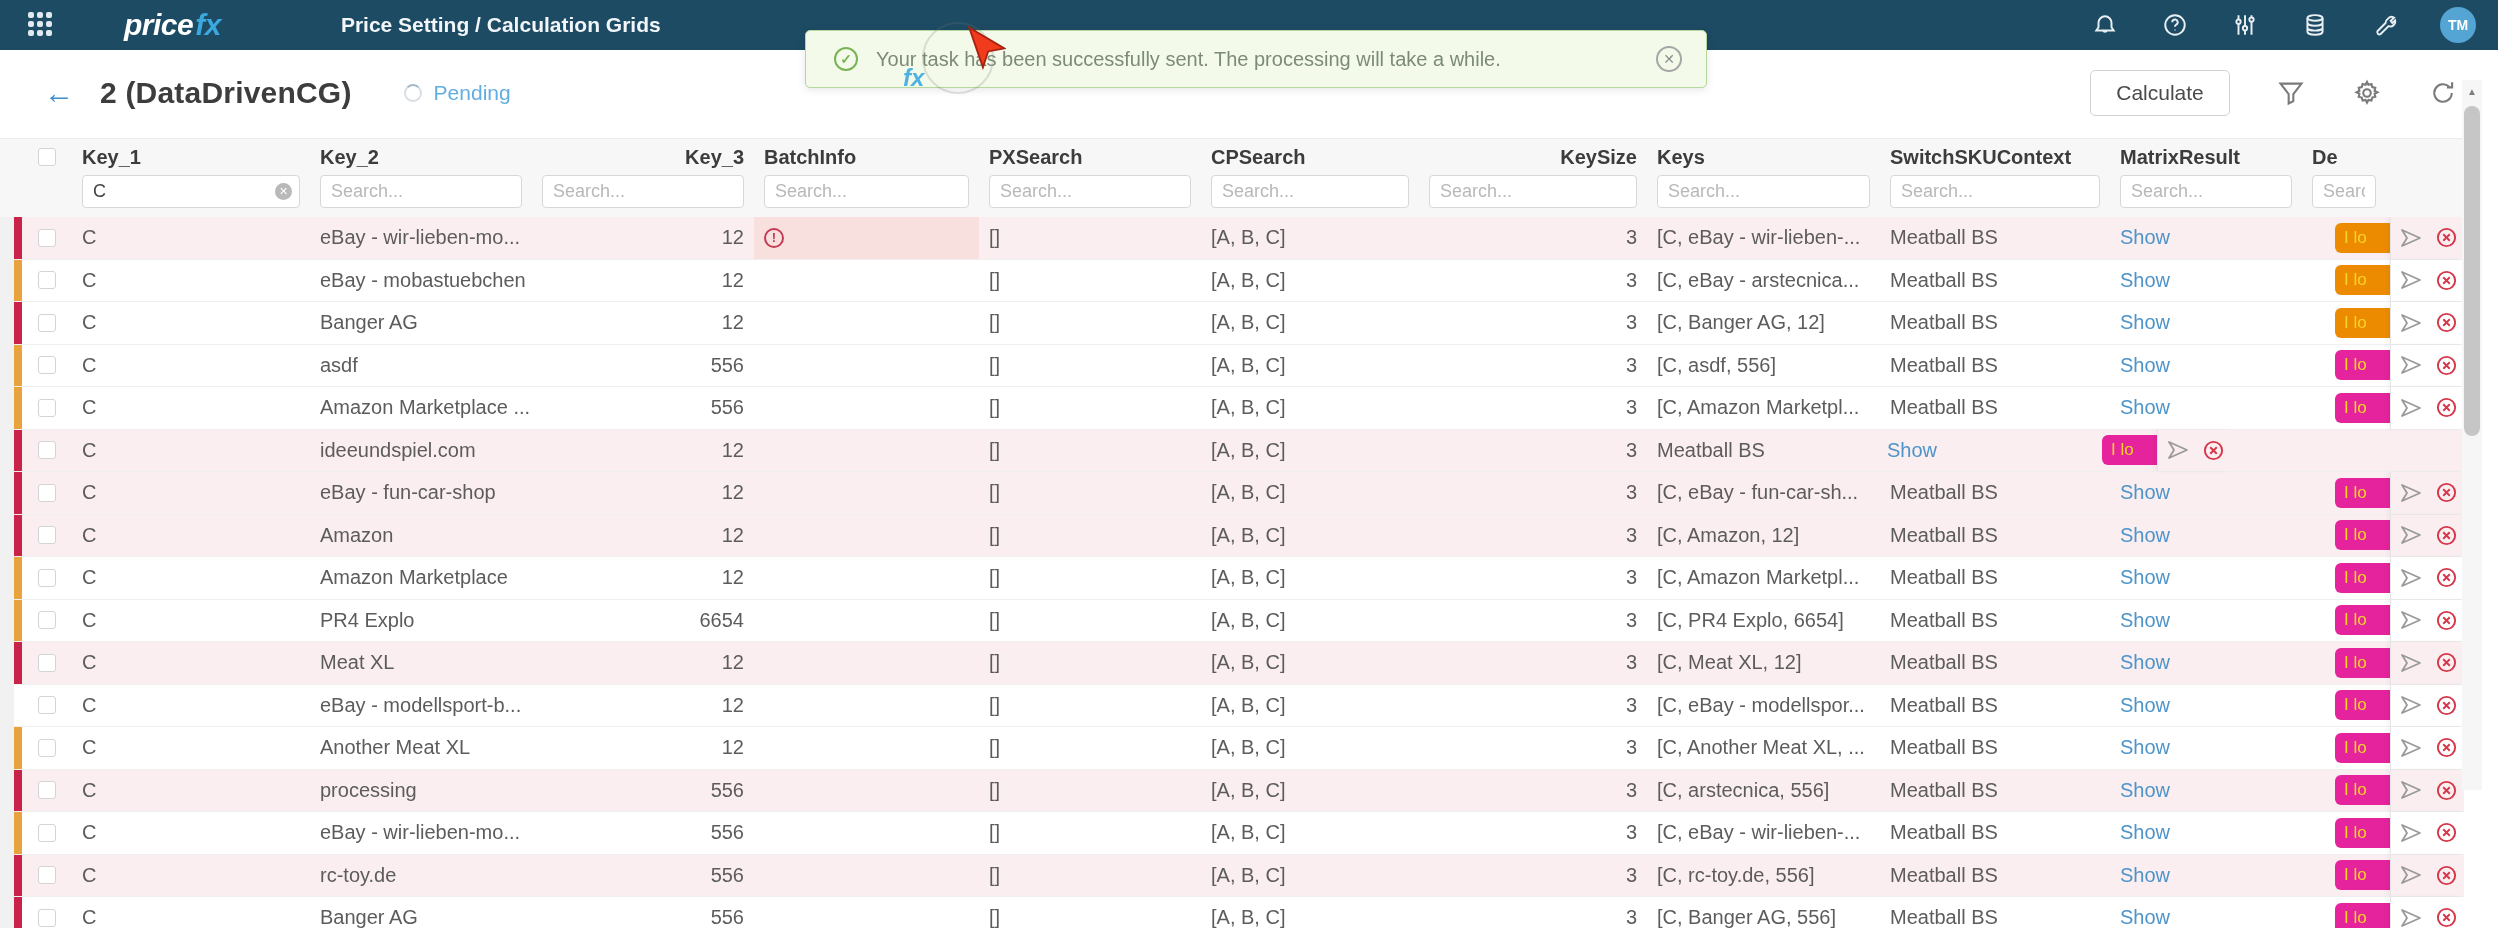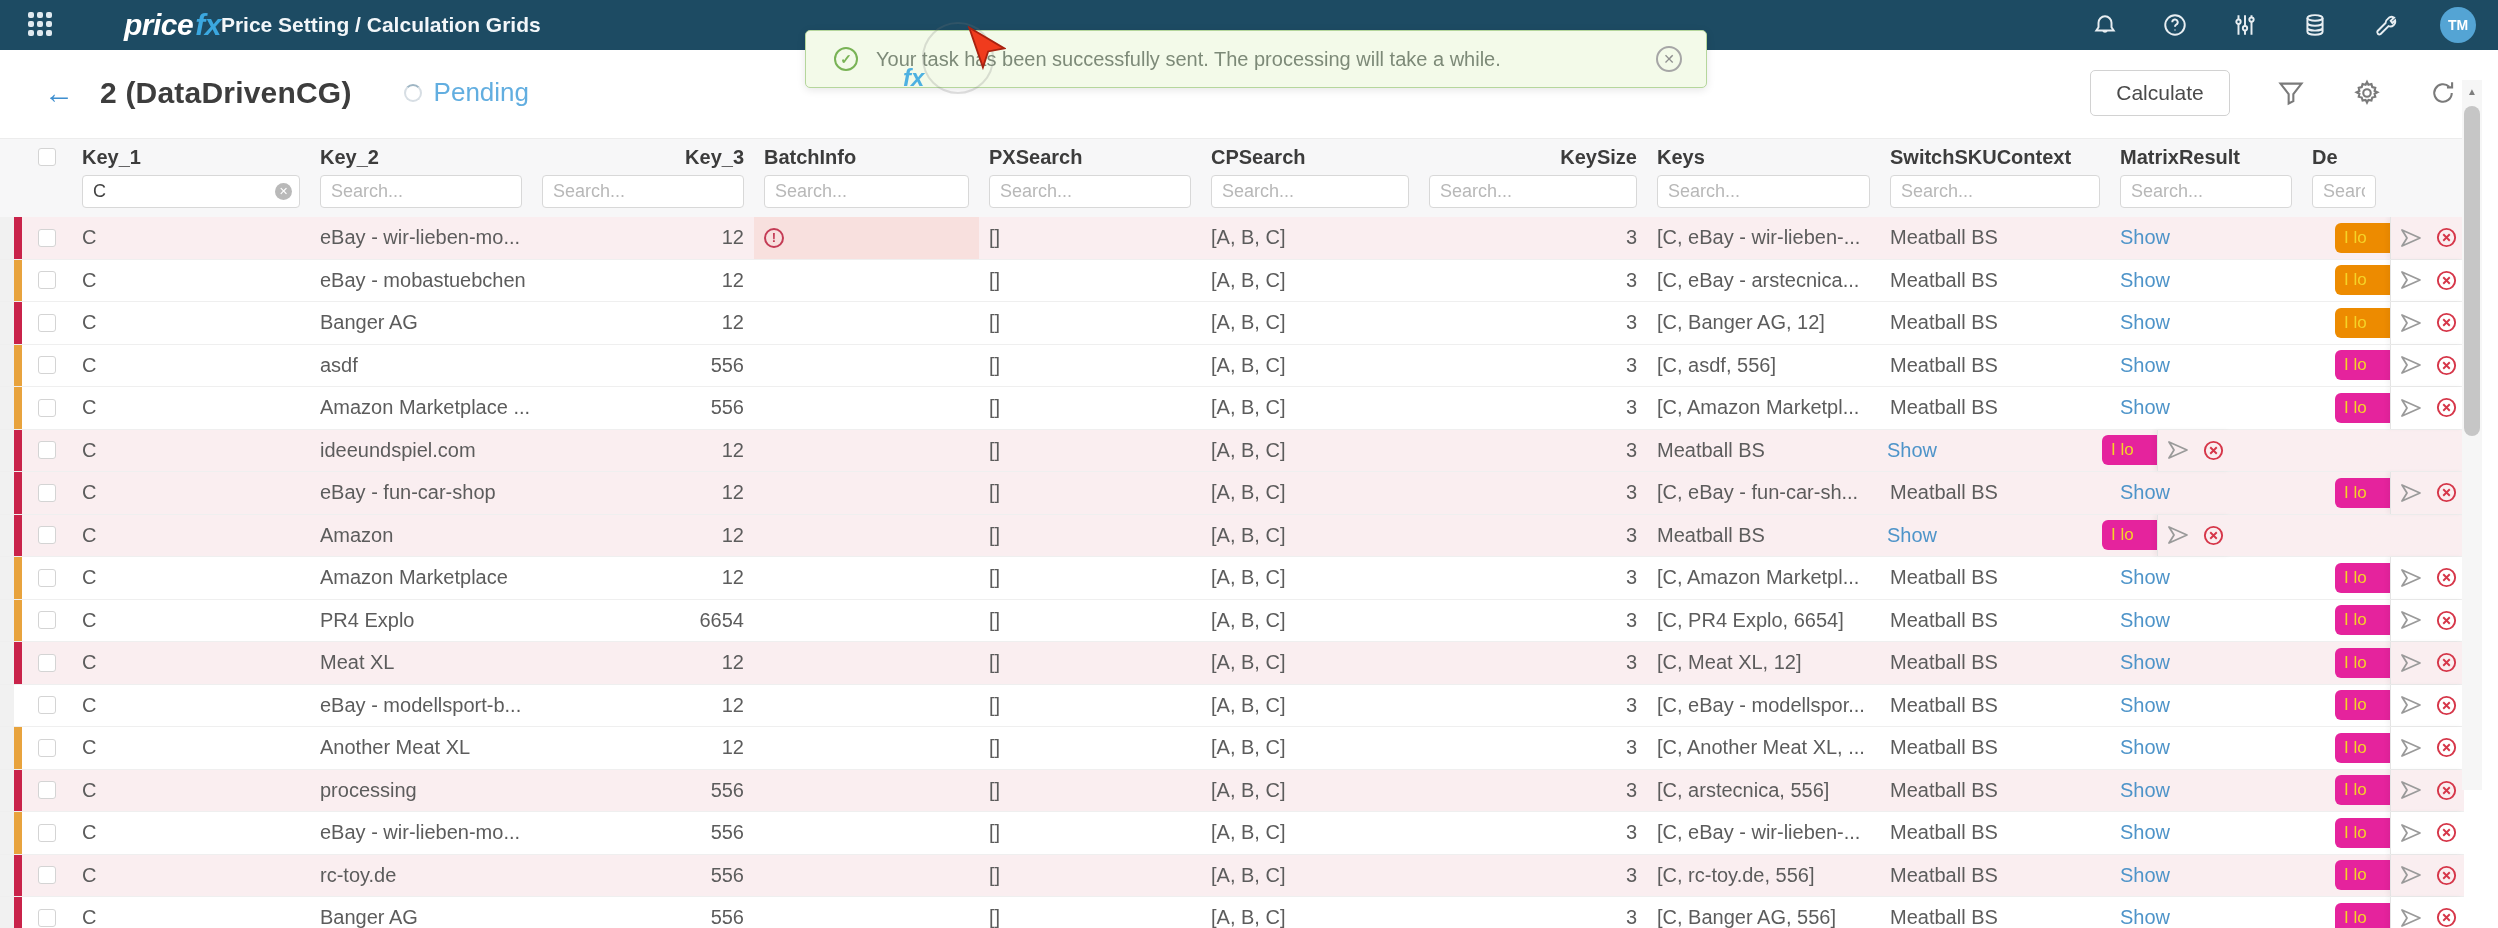--- a/index.html
+++ b/index.html
@@ -9,21 +9,21 @@
 
   
   .navbar { position:absolute; left:0; top:0; width:2498px; height:50px;
     background:#1d4b63; display:flex; align-items:center; color:#fff; z-index:5; }
   .apps-grid { width:26px; height:26px; margin-left:28px; display:grid;
     grid-template-columns:repeat(3,6px); grid-template-rows:repeat(3,6px); gap:3px; cursor:pointer; }
   .apps-grid i { background:#dfe9ef; border-radius:2px; }
   .logo { margin-left:70px; font-size:30px; font-weight:bold; letter-spacing:-0.5px; }
   .logo .p1 { color:#ffffff;font-style:italic; }
   .logo .p2 { color:#3ba8e0; font-style:italic; margin-left:2px; }
-  .breadcrumb { font-size:21px; font-weight:bold; color:#f2f6f9; }
+  .breadcrumb { margin-left:120px; font-size:21px; font-weight:bold; color:#f2f6f9; }
   .nav-right { margin-left:auto; display:flex; align-items:center; gap:40px; padding-right:22px; }
   .nav-ic { width:30px; height:30px; display:flex; align-items:center; justify-content:center; cursor:pointer; }
   .nav-ic svg { stroke:#e8eef2; fill:none; stroke-width:1.8; }
   .avatar { width:36px; height:36px; border-radius:50%; background:#54a4d4; color:#fff;
     font-size:14px; font-weight:bold; display:flex; align-items:center; justify-content:center; cursor:pointer; }
 
   
   .toast { position:absolute; left:805px; top:30px; width:902px; height:58px; z-index:20;
     background:#f3fae9; border:1px solid #b5d69c; border-radius:5px;
     box-shadow:0 2px 8px rgba(0,0,0,0.10); display:flex; align-items:center; }
@@ -40,21 +40,21 @@
     font-style:italic; font-weight:bold; font-size:24px; }
   .cursor { position:absolute; left:966px; top:26px; z-index:30; }
 
   
   .titlebar { position:absolute; left:0; top:50px; width:2498px; height:85px; background:#fff;
     display:flex; align-items:center; }
   .back { margin-left:44px; color:#3f8fcf; font-size:30px; cursor:pointer; line-height:1; }
   .title { margin-left:26px; font-size:30px; font-weight:bold; color:#3d3d3d; letter-spacing:0.2px; }
   .status { margin-left:52px; display:flex; align-items:center; gap:12px; }
   .spinner { width:18px; height:18px; border-radius:50%; border:2.5px solid #d7dee4; border-top-color:#9fb6c4; }
-  .status-text { color:#62aee0; font-size:26px; }
+  .status-text { color:#62aee0; font-size:21px; }
   .title-right { margin-left:auto; display:flex; align-items:center; gap:46px; padding-right:40px; }
   .btn-calc { width:140px; height:46px; border:1px solid #d2d2d2; border-radius:5px; background:#fff;
     color:#4a4a4a; font-size:21px; display:flex; align-items:center; justify-content:center; cursor:pointer; }
   .tool-ic { width:30px; height:30px; display:flex; align-items:center; justify-content:center; cursor:pointer; }
   .tool-ic svg { stroke:#7a7a7a; fill:none; stroke-width:1.8; }
 
   
   .grid { position:absolute; left:0; top:138px; width:2498px; height:790px; font-size:20px; color:#5c5c5c; }
   .hdr { display:flex; width:2464px; background:#f7f7f8; border-top:1px solid #ececec; }
   .hrow1 { height:36px; display:flex; align-items:center; }
@@ -512,20 +512,21 @@
           <div class="cbcell">
             <span class="cb"></span>
           </div>
           <div class="cell" style="width: 238px;">C</div>
           <div class="cell" style="width: 222px;">Amazon</div>
           <div class="cell num" style="width: 222px;">12</div>
           <div class="cell" style="width: 225px;"></div>
           <div class="cell" style="width: 222px;">[]</div>
           <div class="cell" style="width: 218px;">[A, B, C]</div>
           <div class="cell num" style="width: 228px;">3</div>
+          <div class="cell" style="width: 233px;">[C, Amazon, 12]</div>
           <div class="cell" style="width: 230px;">Meatball BS</div>
           <div class="cell" style="width: 192px;">
             <span class="link">Show</span>
           </div>
           <div class="cell" style="width: 88px; overflow: hidden; padding-left: 33px; padding-right: 0px;">
             <span class="badge magenta">I lo</span>
           </div>
           <div class="pinned">
             <span class="pin-ic">
               <svg width="24" height="24" viewBox="0 0 24 24">

